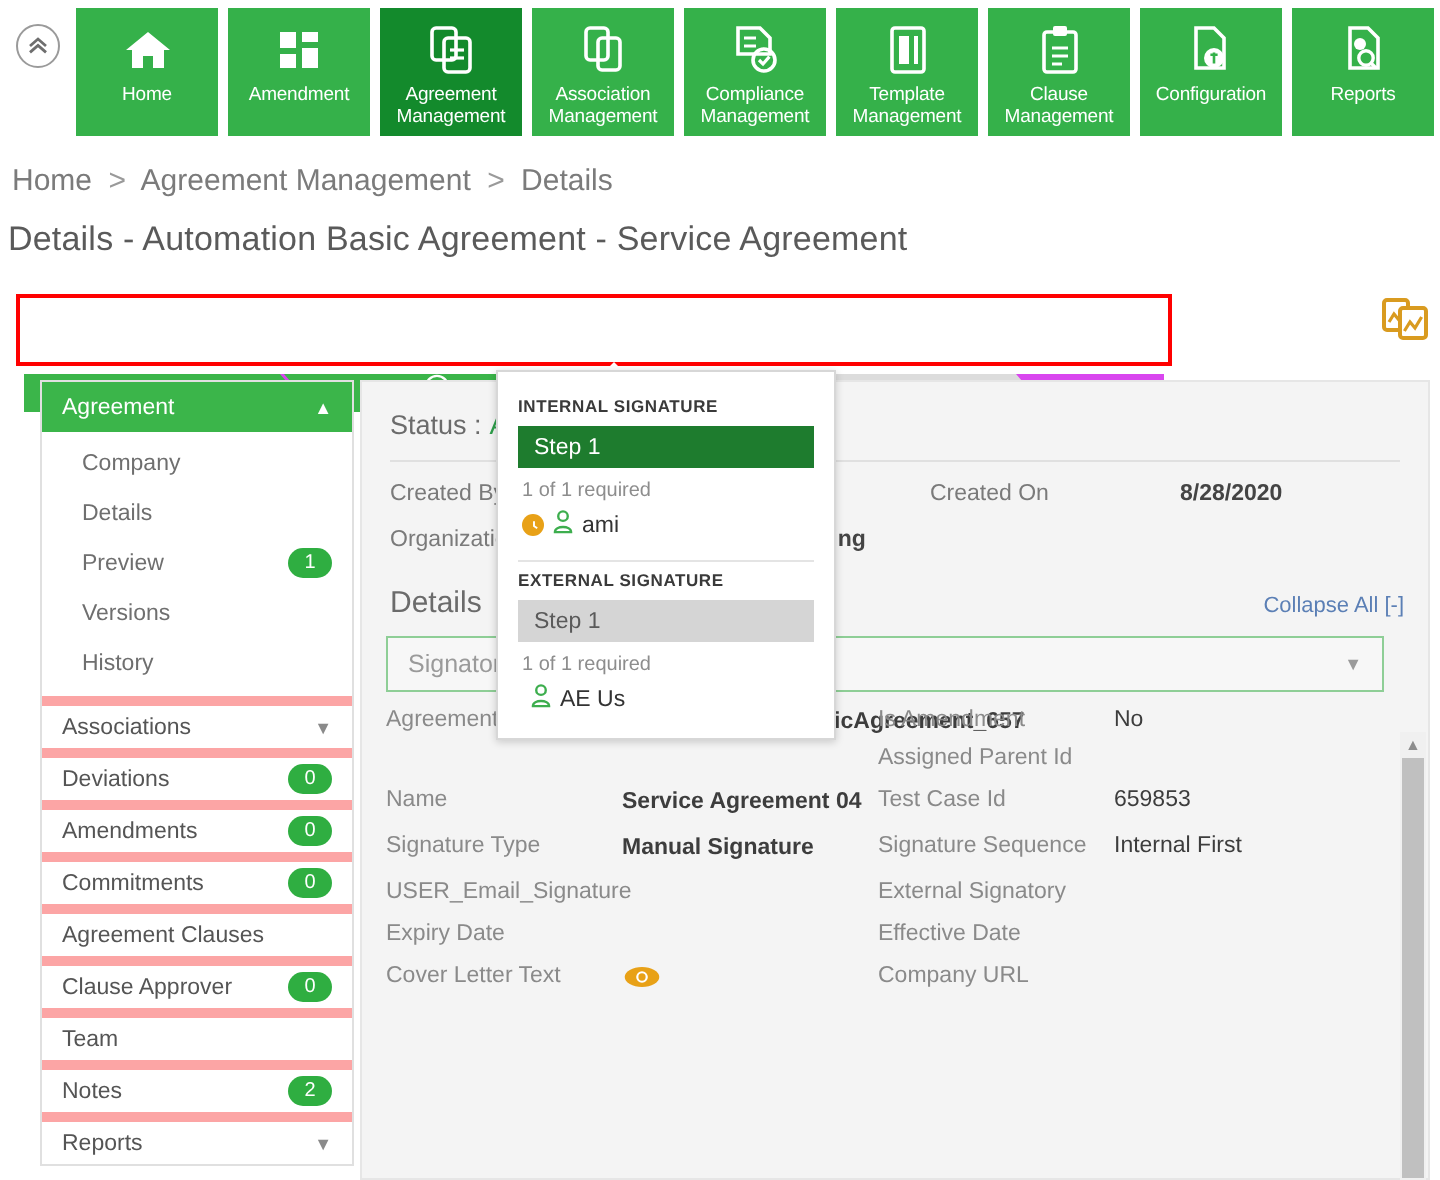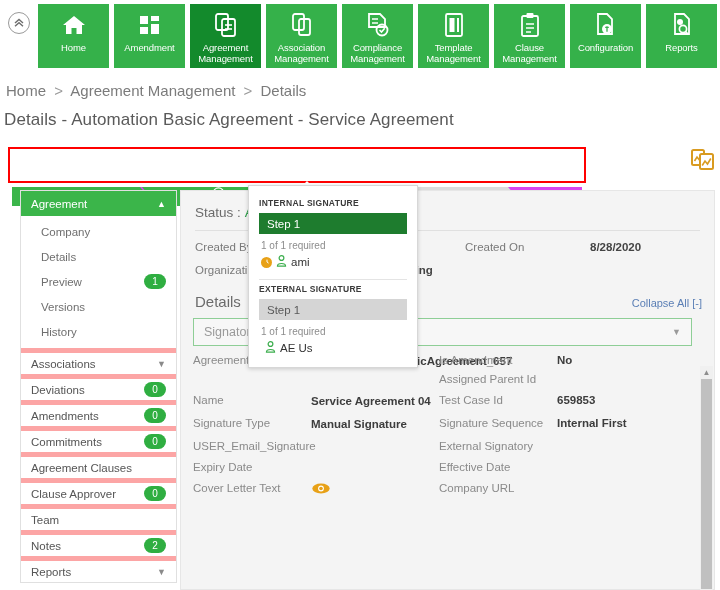--- a/index.html
+++ b/index.html
@@ -188,21 +188,21 @@
   }
 
   .field-grid {
     padding: 8px 22px 0 12px;
     font-size: 11.5px;
   }
   .frow { display: flex; margin-bottom: 9px; align-items: flex-start; }
   .fk  { width: 118px; color: #8a8a8a; }
   .fv  { width: 128px; color: #3d3d3d; font-weight: bold; line-height: 14px; }
   .fk2 { width: 118px; color: #8a8a8a; }
-  .fv2 { color: #3d3d3d; font-weight: bold; }
+  .fv2 { color: #3d3d3d; font-weight: normal; }
 
   
   .vscroll {
     position: absolute; right: 1px; top: 175px;
     width: 13px; height: 224px; background: #f0f0f0;
   }
   .vscroll .arrow {
     height: 12px; display: flex; align-items: center; justify-content: center;
     color: #8d8d8d; font-size: 8px;
   }

